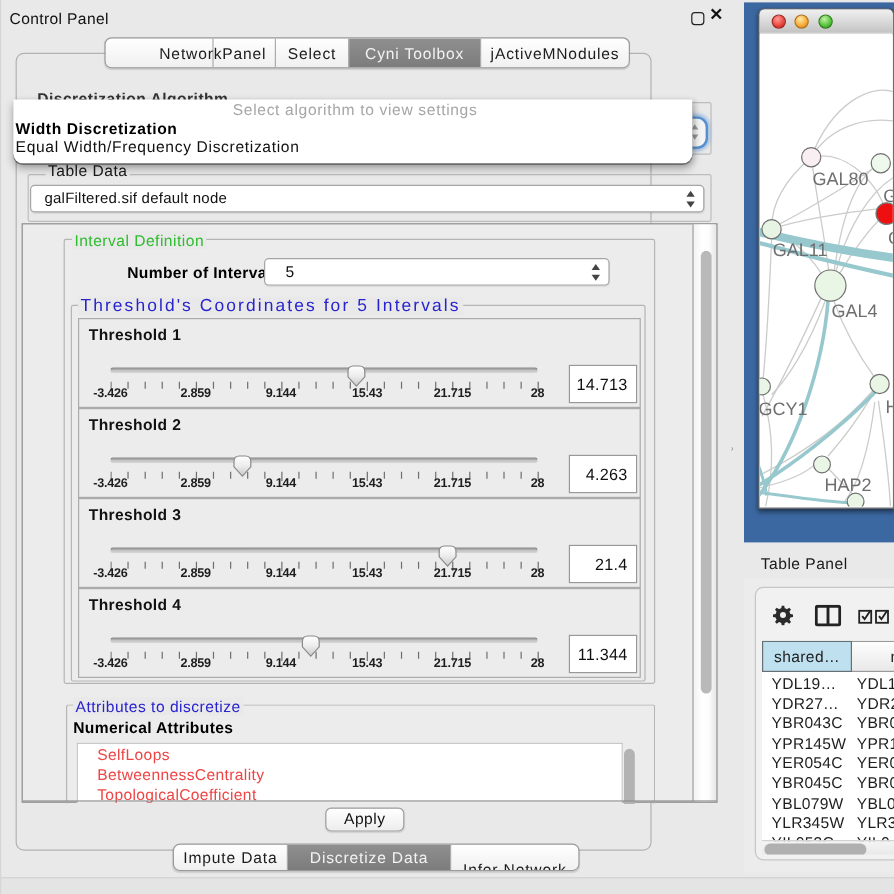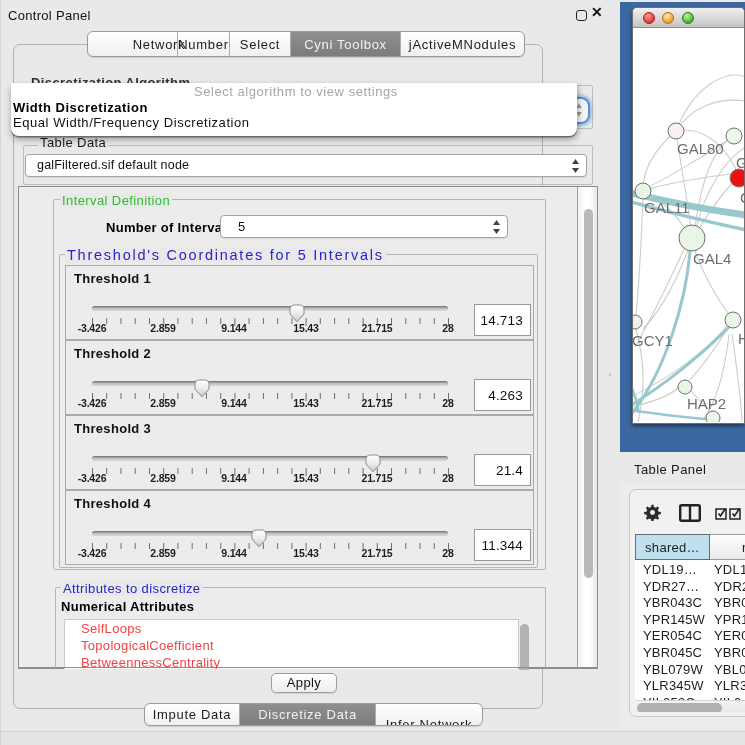--- a/index.html
+++ b/index.html
@@ -342,43 +342,43 @@
         </svg>
         <div class="vbox">11.344</div>
       </div>
 
       <div class="abs tbox" style="left:36px; top:400px; width:491px; height:83px; border-bottom:none; border-color:#b5b5b5;">
         <div class="tlab blue" style="left:5px;">Attributes to discretize</div>
       </div>
       <div class="abs" style="left:42px; top:412px; font-size:13px; font-weight:bold; letter-spacing:.3px;">Numerical Attributes</div>
       <div class="abs" id="attrlist">
         <div>SelfLoops</div>
+        <div>BetweennessCentrality</div>
         <div>TopologicalCoefficient</div>
-        <div>BetweennessCentrality</div>
       </div>
       <div class="abs" style="left:501px; top:437px; width:9px; height:46px; background:#b3b3b3; border-radius:5px 5px 0 0;"></div>
 
       <div style="position:absolute; left:0; top:479.5px; width:578px; height:1.5px; background:#8d8d8d; z-index:5;"></div>
       <div id="sbtrack">
           <div id="sbthumb"></div>
         </div>
     </div>
 
     <div class="abs" id="applyBtn">Apply</div>
   </div>
 
   <div class="abs seg" id="topTabs">
     <div class="s" style="width:90px;padding-left:48px;">
       <svg width="14" height="15" viewBox="0 0 14 15" style="margin-right:5px;">
         <path d="M4,3 L4,13 M4,7.5 L9,7.5 M4,12.5 L9,12.5" fill="none" stroke="#8a8a8a" stroke-width="1.3"></path>
         <circle cx="4" cy="2.8" r="2.2" fill="#4aa44d" stroke="#2e6f31" stroke-width="1"></circle>
         <circle cx="9.3" cy="7.5" r="2.2" fill="#4aa44d" stroke="#2e6f31" stroke-width="1"></circle>
         <circle cx="9.3" cy="12.4" r="2.2" fill="#4aa44d" stroke="#2e6f31" stroke-width="1"></circle>
       </svg>Network</div>
-    <div class="s" style="width:52px;">Number</div>
+    <div class="s" style="width:52px;">Panel</div>
     <div class="s" style="width:61px;">Select</div>
     <div class="s sel" style="width:110px;">Cyni Toolbox</div>
     <div class="s" style="width:123px;">jActiveMNodules</div>
   </div>
 
   <div class="abs seg" id="botTabs">
     <div class="s" style="width:95px;">Impute Data</div>
     <div class="s sel" style="width:136px;">Discretize Data</div>
     <div class="s" style="width:106px;margin-top:20px;">Infer Network</div>
   </div>

